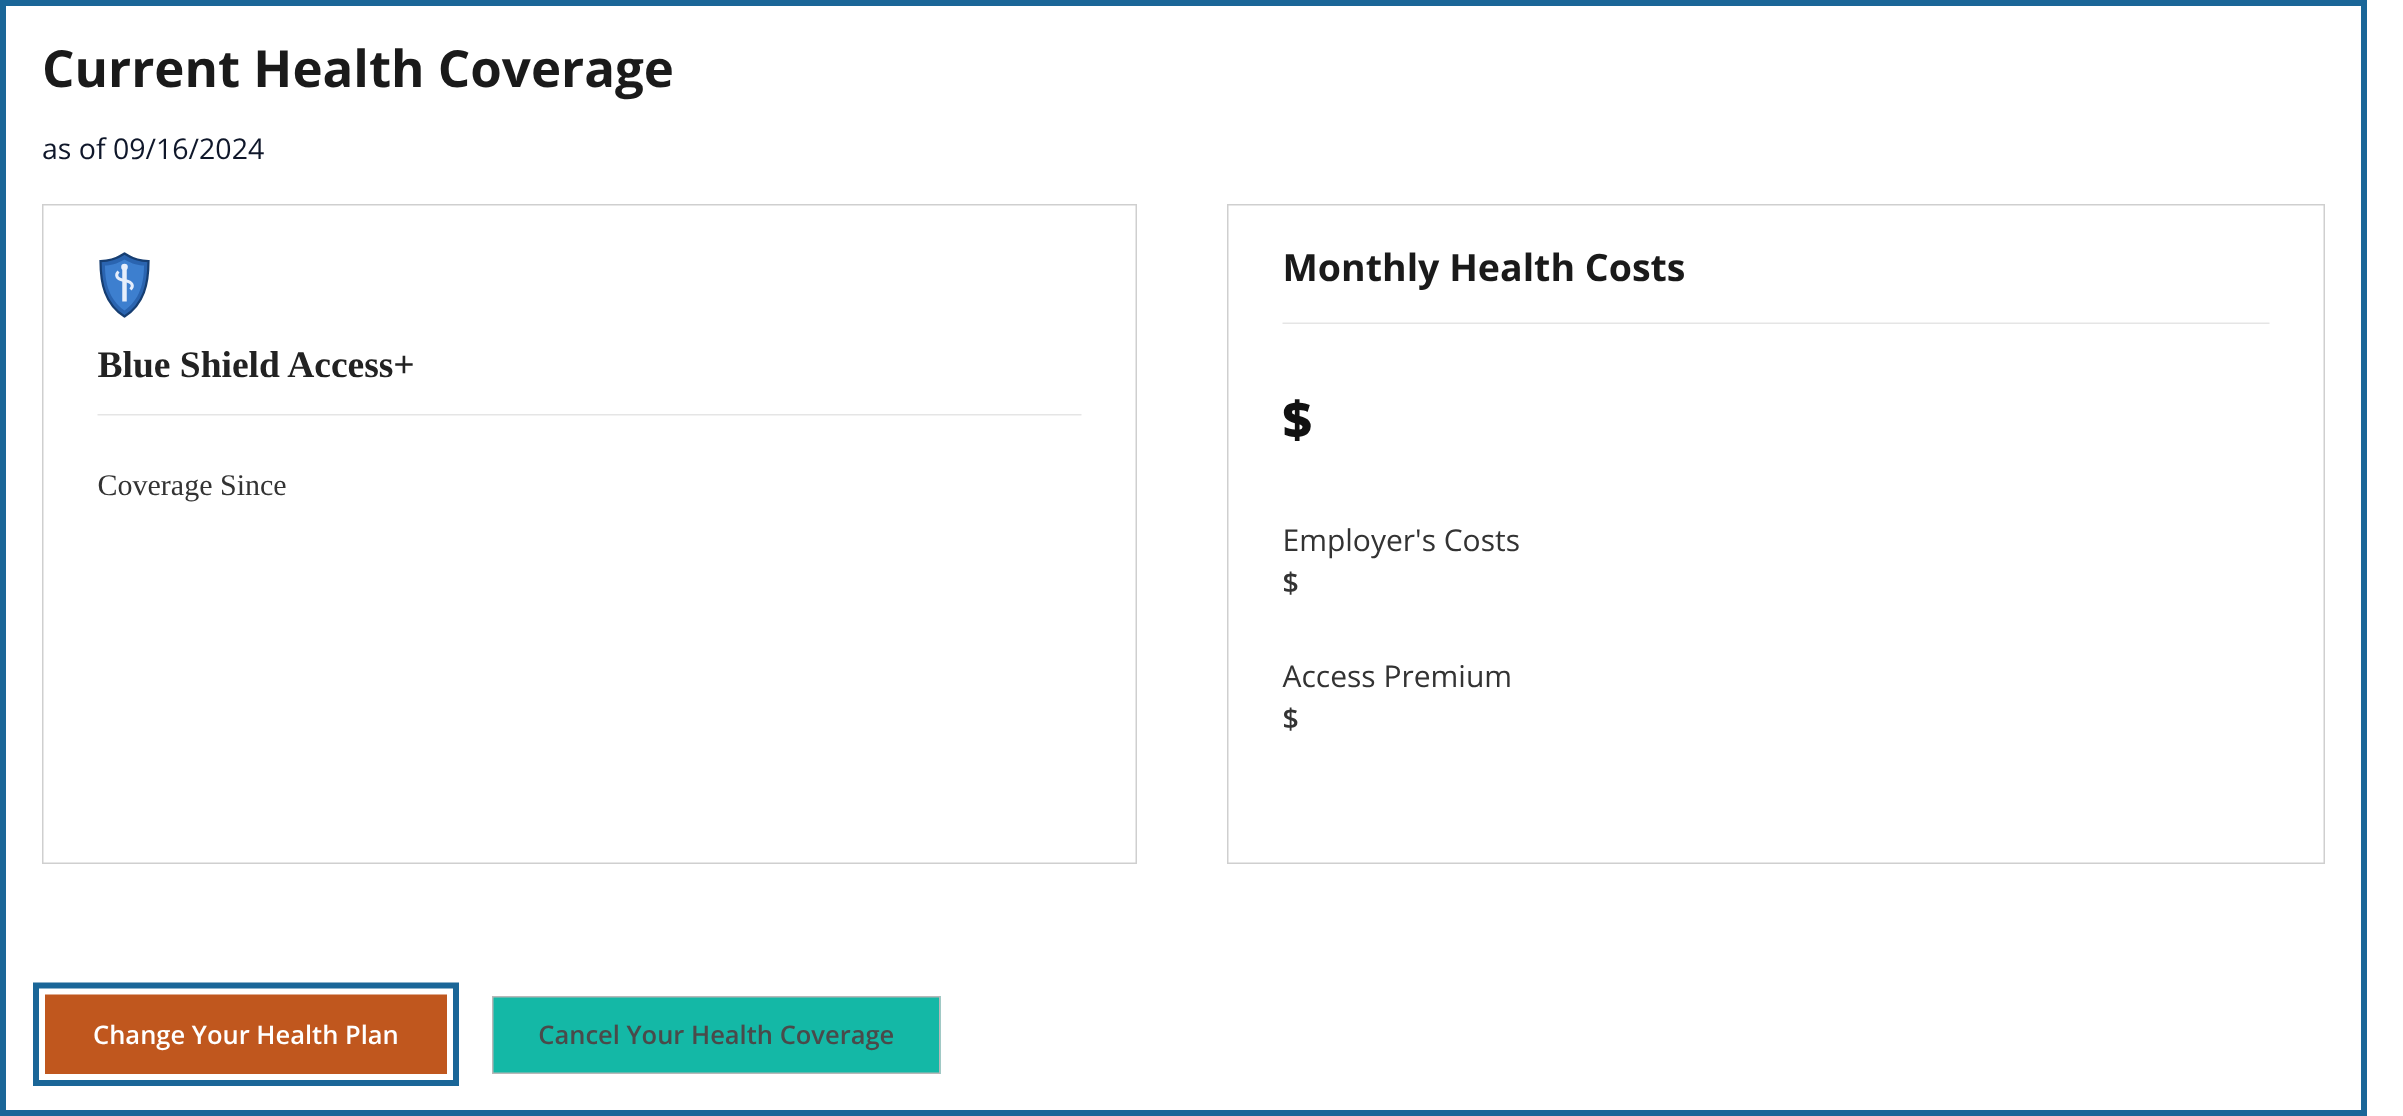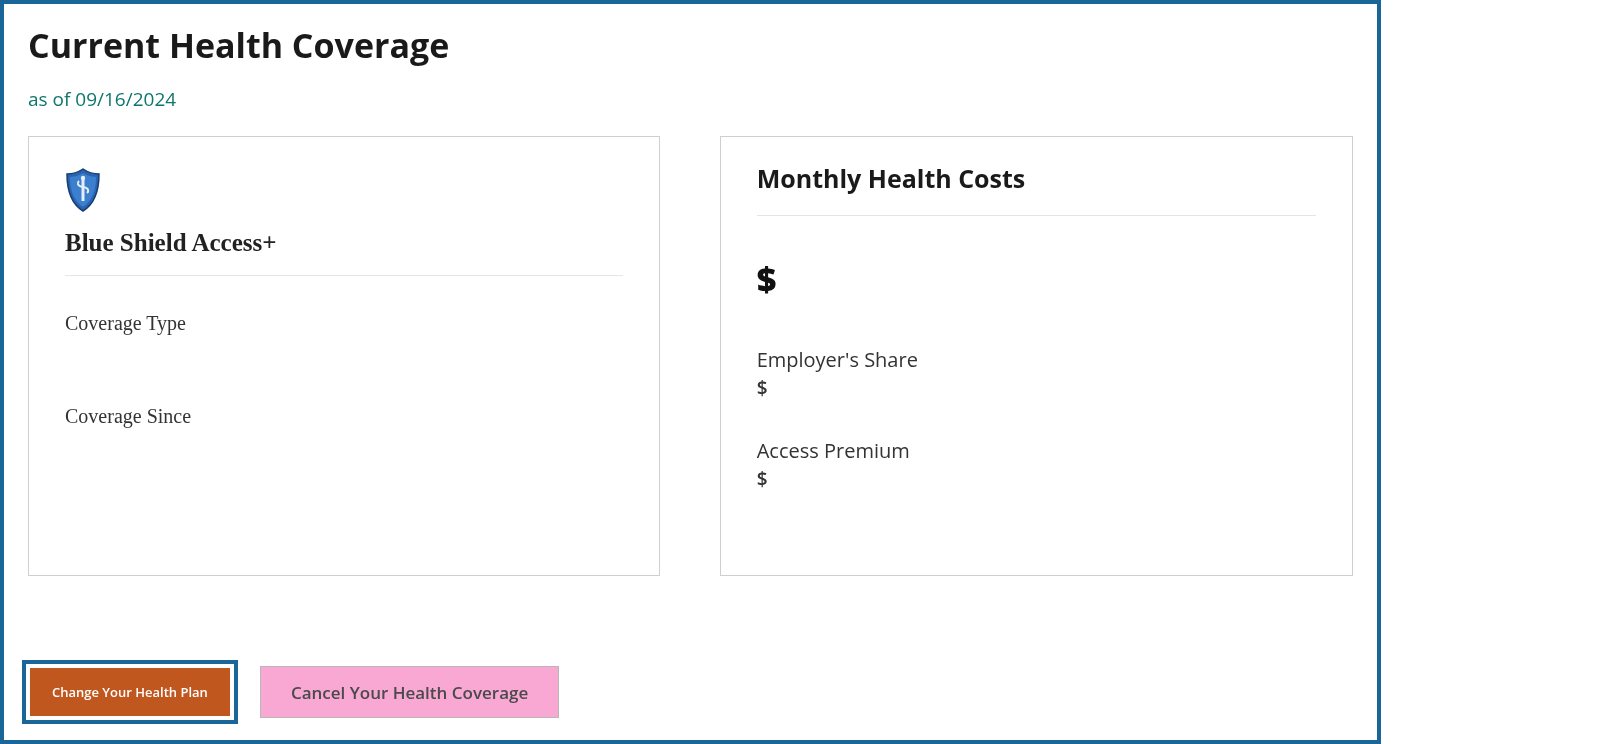--- a/index.html
+++ b/index.html
@@ -8,35 +8,35 @@
       padding: 0;
     }
     body {
       font-family: "Open Sans", "Segoe UI", Arial, sans-serif;
       width: 1602px;
       height: 744px;
       background: #ffffff;
     }
     .page-frame {
       border: 4px solid #1a6698;
-      width: 1381px;
+      width: 1578px;
       height: 744px;
       padding: 14px 24px 24px 24px;
       position: relative;
     }
     .page-title {
       font-size: 34px;
       font-weight: 700;
       color: #1a1a1a;
       margin-top: 4px;
       margin-bottom: 18px;
     }
     .as-of {
       font-size: 19px;
-      color: #0f766e;
+      color: #0f172a;
       margin-bottom: 24px;
     }
     .cards-row {
       display: flex;
       gap: 60px;
     }
     .card {
       border: 1px solid #cfcfcf;
       background: #ffffff;
       padding: 24px 36px 55px 36px;
@@ -101,29 +101,29 @@
       align-items: stretch;
     }
     .btn-primary-wrap {
       border: 4px solid #1a6698;
       padding: 4px;
       display: inline-block;
     }
     .btn-primary {
       background: #c0571e;
       color: #ffffff;
-      font-size: 13px;
+      font-size: 17px;
       font-weight: 600;
       border: none;
-      padding: 15px 22px;
+      padding: 15px 32px;
       cursor: pointer;
       font-family: inherit;
     }
     .btn-secondary {
-      background: #f9a8d4;
+      background: #14b8a6;
       color: #4a4a4a;
       font-size: 17px;
       font-weight: 600;
       border: 1px solid #b8b8b8;
       padding: 19px 30px;
       cursor: pointer;
       font-family: inherit;
       align-self: center;
       height: 52px;
       display: inline-flex;
@@ -144,30 +144,29 @@
       <div class="shield-icon">
         <svg width="36" height="46" viewBox="0 0 36 46">
           <path d="M18 2 C12 6 6 7 2 7 C2 22 5 36 18 44 C31 36 34 22 34 7 C30 7 24 6 18 2 Z" fill="#2a64b0" stroke="#163e72" stroke-width="1.5"></path>
           <path d="M18 6 C13 9 8 10 5 10 C5 22 8 33 18 40 C28 33 31 22 31 10 C28 10 23 9 18 6 Z" fill="#3d7fcf"></path>
           <rect x="16.5" y="12" width="3" height="22" fill="#e6eefb"></rect>
           <path d="M14 14 C12 16 12 19 18 20 C24 21 24 24 22 26" stroke="#e6eefb" stroke-width="2" fill="none"></path>
           <circle cx="18" cy="11" r="2.2" fill="#e6eefb"></circle>
         </svg>
       </div>
       <div class="plan-name">Blue Shield Access+</div>
-      <div class="field-label">Coverage Type</div>
       <div class="field-label">Coverage Since</div>
     </div>
 
     <div class="card card-right">
       <div class="card-right-title">Monthly Health Costs</div>
 
       <div class="your-share-value">$</div>
 
-      <div class="cost-label">Employer's Share</div>
+      <div class="cost-label">Employer's Costs</div>
       <div class="small-value">$</div>
 
       <div class="cost-label">Access Premium</div>
       <div class="small-value">$</div>
     </div>
 
   </div>
 
   <div class="actions-row">
     <span class="btn-primary-wrap">

